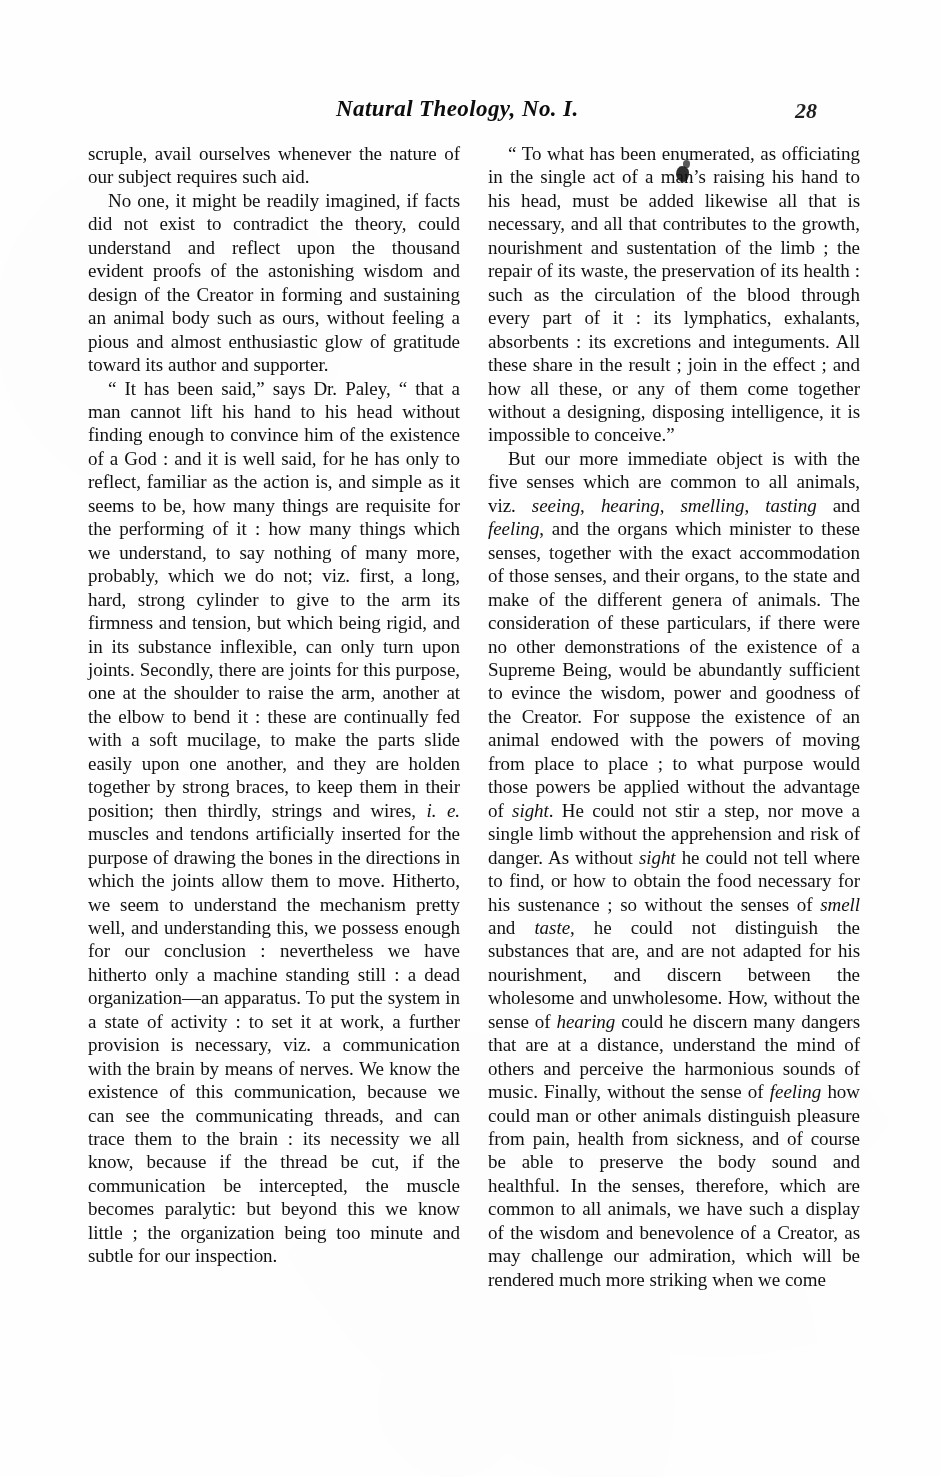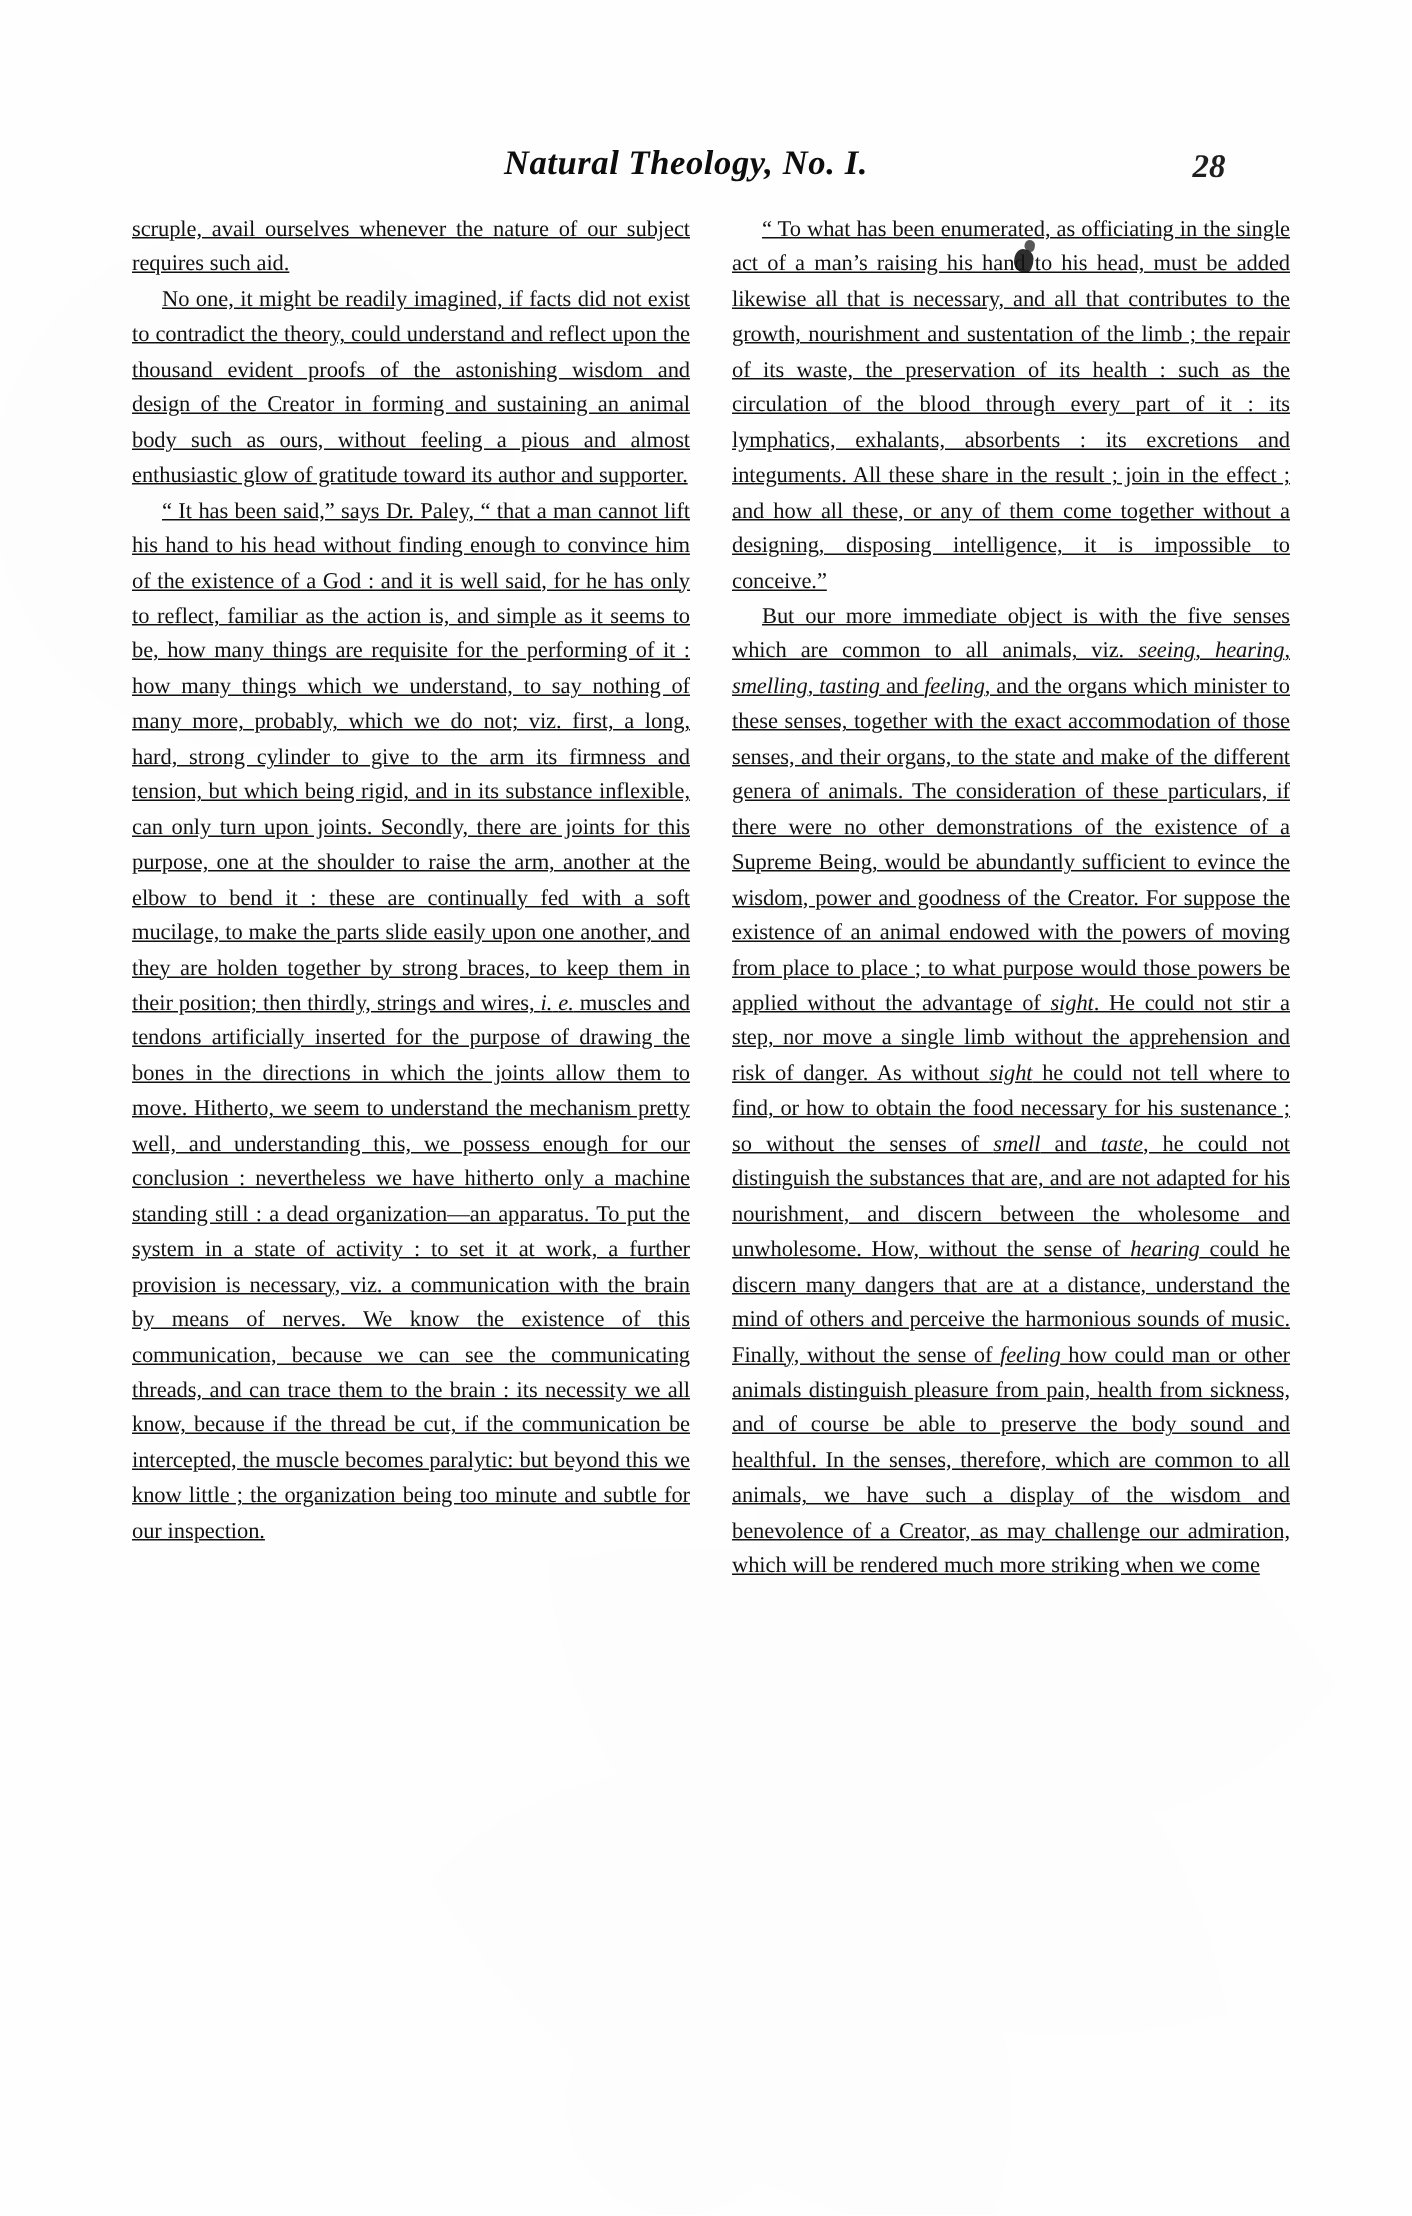--- a/index.html
+++ b/index.html
@@ -64,27 +64,26 @@
     display: flex;
     gap: 28px;
   }
   .col {
     width: 372px;
   }
   .col p {
     margin: 0;
     text-align: justify;
     text-align-last: left;
-    font-size: 15px;
+    font-size: 19px;
     line-height: 23.45px;
     word-spacing: 0.2px;
     letter-spacing: -0.05px;
     hyphens: none;
     color: #111111;
-    text-decoration: underline;
   }
   .col p.indent {
     text-indent: 20px;
   }
   .col p + p {
     margin-top: 0;
   }
   em {
     font-style: italic;
   }

